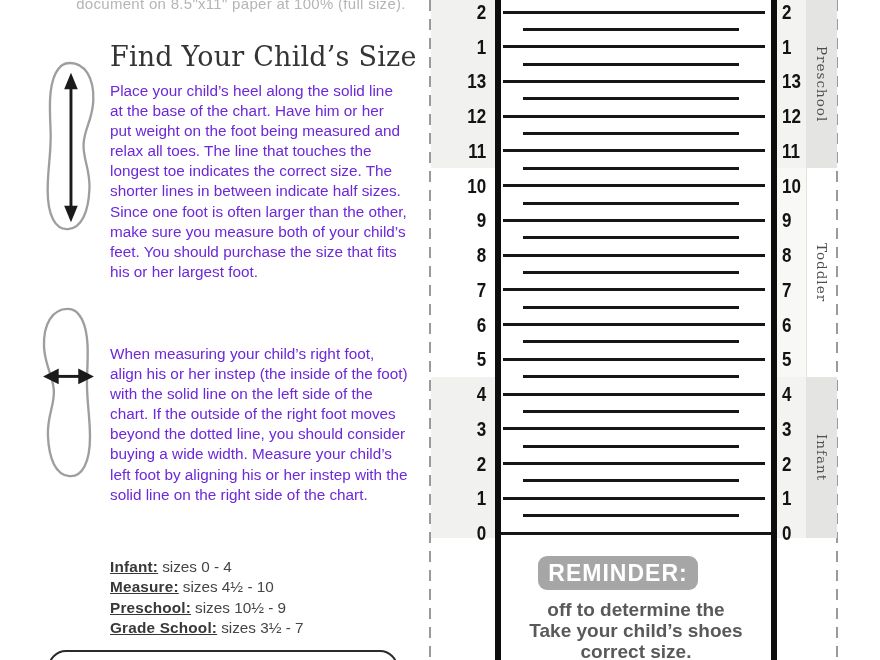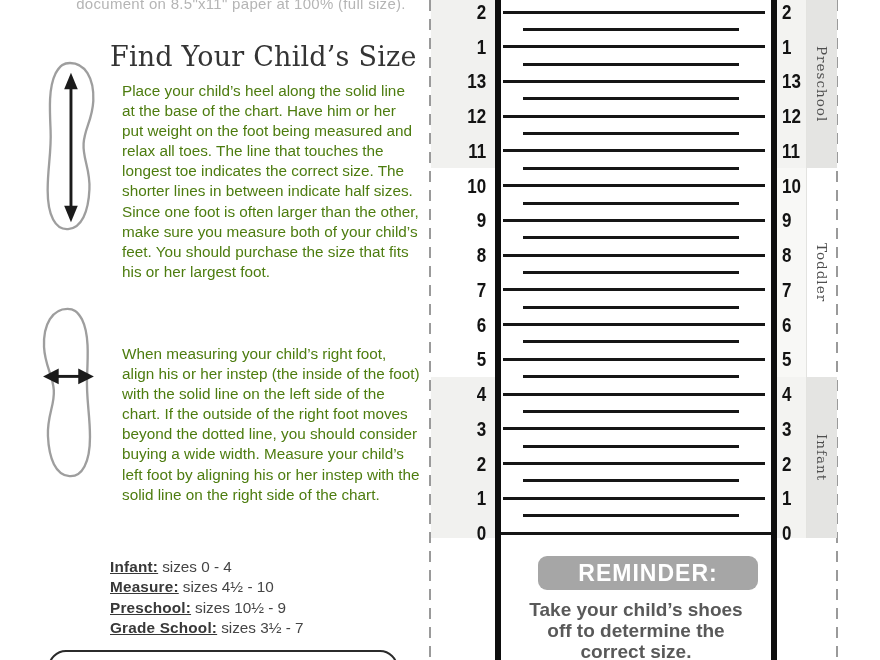--- a/index.html
+++ b/index.html
@@ -6,21 +6,21 @@
   .page{position:relative;width:880px;height:660px;overflow:hidden;background:#ffffff;
         font-family:"Liberation Sans",sans-serif;}
 
   
   .top-note{position:absolute;left:56px;top:-5px;width:370px;text-align:center;
             font-size:15px;color:#b5b5b5;letter-spacing:.3px;}
   .foot-icon{position:absolute;}
   .heading{position:absolute;left:110px;font-family:"DejaVu Serif",serif;
            font-size:27px;color:#343434;letter-spacing:.2px;white-space:nowrap;}
   .para{position:absolute;left:110px;width:298px;font-size:15.3px;line-height:20.1px;
-        color:#4d7c0f;margin-left:12px;}
+        color:#6d28d9;}
   .size-list{position:absolute;left:110px;top:557px;font-size:15.3px;line-height:20.3px;
              color:#454545;}
   .size-list b{color:#383838;margin-right:4px;letter-spacing:.2px;text-decoration:underline;}
   .bottom-box{position:absolute;left:48px;top:650px;width:346px;height:40px;
               border:2.5px solid #2b2b2b;border-radius:18px;background:#fff;}
 
   
   .vdash{position:absolute;top:0;width:2px;height:660px;
          background:repeating-linear-gradient(180deg,#9a9a9a 0 11px,transparent 11px 19px);}
   .vthick{position:absolute;top:0;width:6px;height:660px;background:#0e0e0e;}
@@ -36,21 +36,21 @@
   .num{position:absolute;font-weight:bold;font-size:20px;color:#131313;line-height:26px;
        transform:scaleX(.85);}
   .num-l{right:9px;transform-origin:right center;}
   .num-r{left:5px;transform-origin:left center;}
   .sec-label{position:absolute;left:0;width:100%;display:flex;align-items:center;
              justify-content:center;writing-mode:vertical-rl;
              font-family:"DejaVu Serif",serif;font-size:13.5px;color:#4f4f4f;
              letter-spacing:1px;}
 
   
-  .reminder-badge{position:absolute;left:538px;top:556px;width:220px;height:34px;
+  .reminder-badge{position:absolute;left:538px;top:556px;width:160px;height:34px;
                   background:#a6a6a6;border-radius:9px;display:flex;align-items:center;
                   justify-content:center;color:#ffffff;font-weight:bold;font-size:23px;
                   letter-spacing:1px;}
   .reminder-text{position:absolute;left:501px;top:599px;width:270px;text-align:center;
                  font-weight:bold;font-size:19px;line-height:21px;color:#595959;}
 </style>
 </head>
 <body>
 
 <div class="page">
@@ -174,17 +174,17 @@
       <div class="line-half" style="top: 444.667px;"></div>
       <div class="line-full" style="top: 462.033px;"></div>
       <div class="line-half" style="top: 479.4px;"></div>
       <div class="line-full" style="top: 496.767px;"></div>
       <div class="line-half" style="top: 514.133px;"></div>
       <div class="line-base" style="top: 531.5px;"></div>
     </div>
 
   <div class="reminder-badge">REMINDER:</div>
   <div class="reminder-text">
+    <div>off to determine the</div>
     <div>Take your child’s shoes</div>
-    <div>off to determine the</div>
     <div>correct size.</div>
   </div>
 </div>
 
 </body></html>

